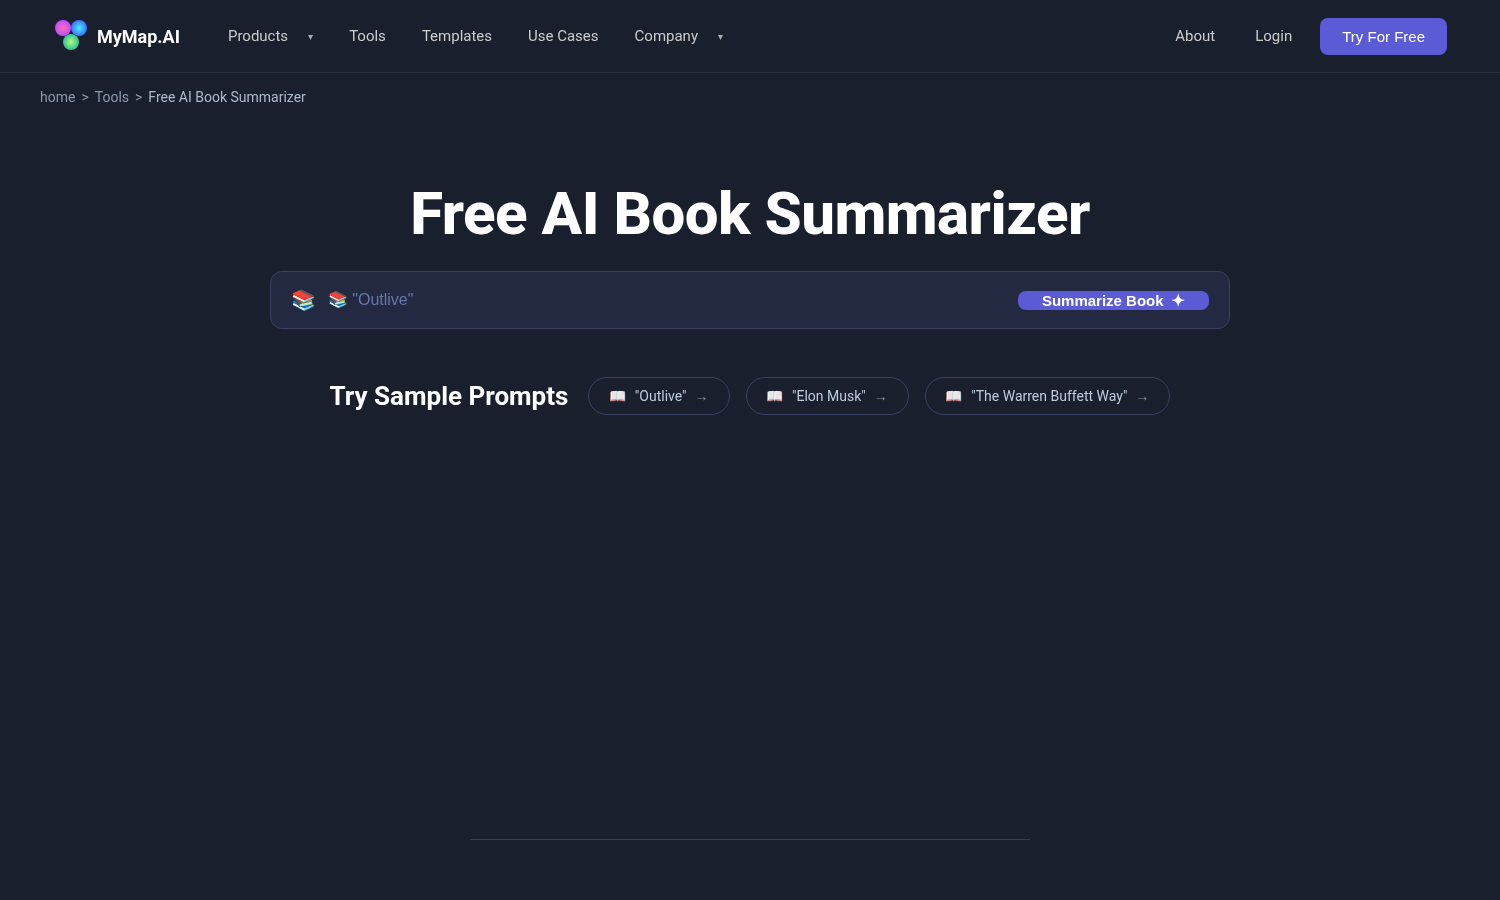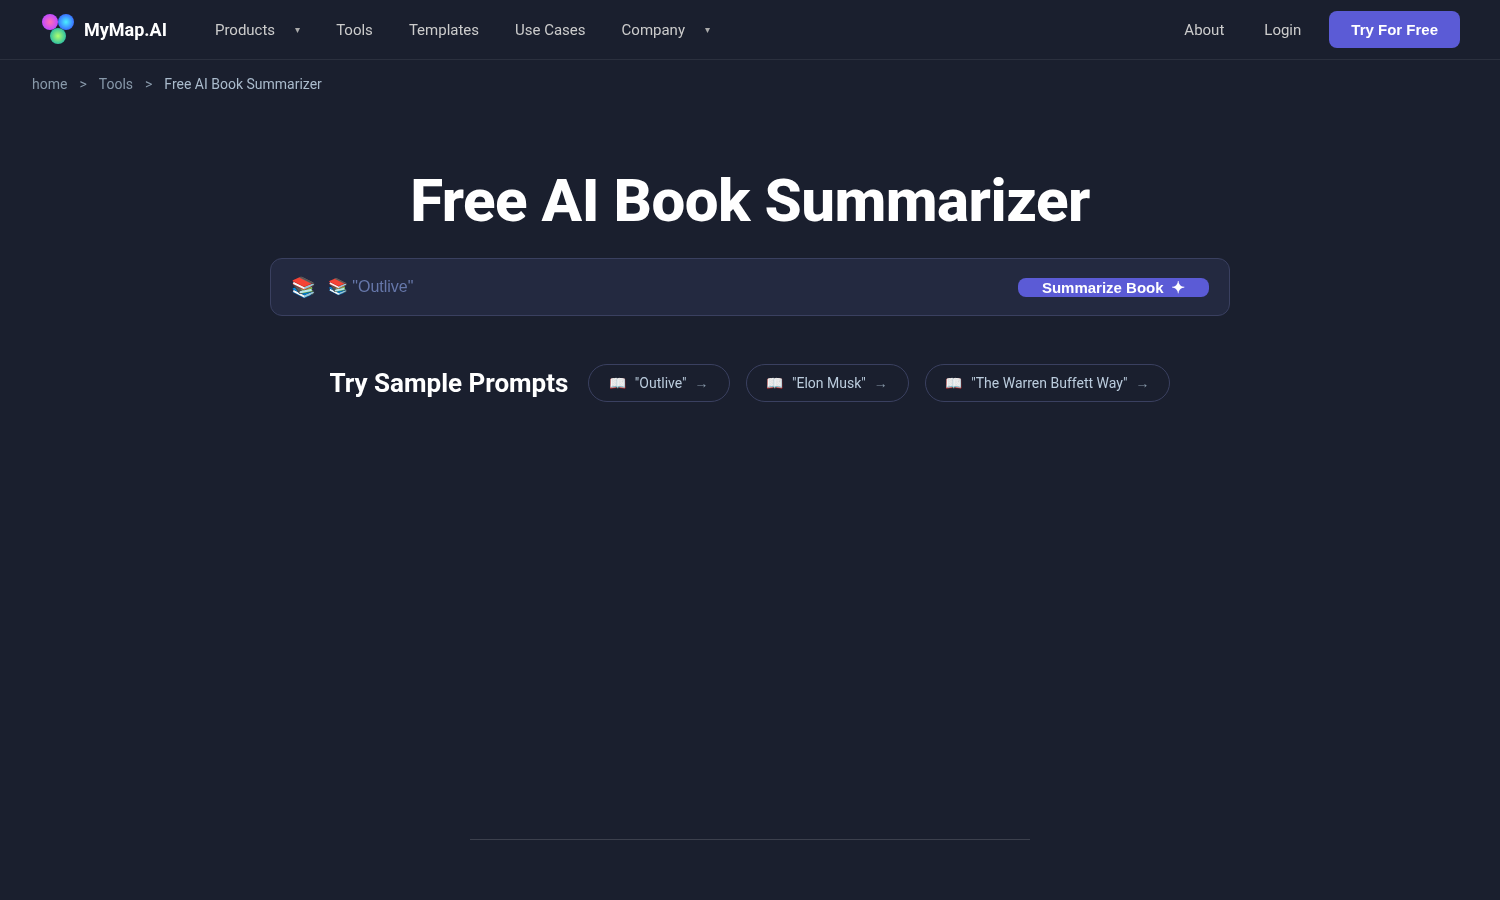--- a/index.html
+++ b/index.html
@@ -15,22 +15,22 @@
       font-family: -apple-system, BlinkMacSystemFont, 'Segoe UI', Roboto, sans-serif;
       color: #ffffff;
       overflow: hidden;
     }
 
     
     .navbar {
       display: flex;
       align-items: center;
       justify-content: space-between;
-      padding: 0 40px;
-      height: 60px;
+      padding: 0 53px;
+      height: 73px;
       background: #1a1f2e;
       border-bottom: 1px solid rgba(255,255,255,0.08);
     }
 
     .navbar-left {
       display: flex;
       align-items: center;
       gap: 32px;
     }
 
@@ -91,31 +91,31 @@
       border-radius: 6px;
     }
 
     .try-free-btn {
       background: #5b5bd6;
       color: #ffffff;
       border: none;
       padding: 10px 22px;
       border-radius: 8px;
       font-size: 15px;
-      font-weight: 700;
+      font-weight: 400;
       cursor: pointer;
       transition: background 0.2s;
     }
 
     
     .breadcrumb {
       display: flex;
       align-items: center;
-      gap: 12px;
-      padding: 16px 32px;
+      gap: 6px;
+      padding: 16px 40px;
       font-size: 14px;
       color: #8899aa;
     }
 
     .breadcrumb a {
       color: #8899aa;
       text-decoration: none;
     }
 
     .breadcrumb .separator {

